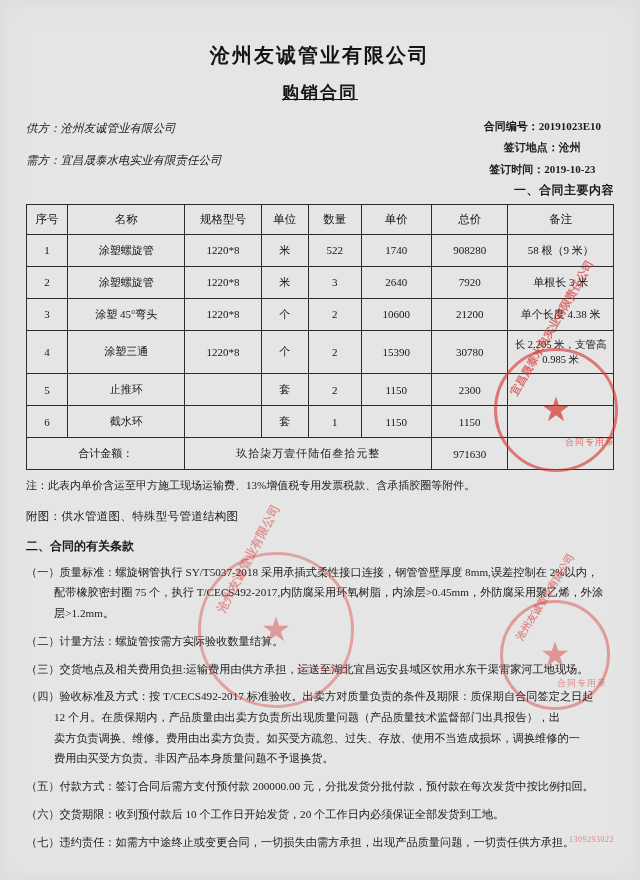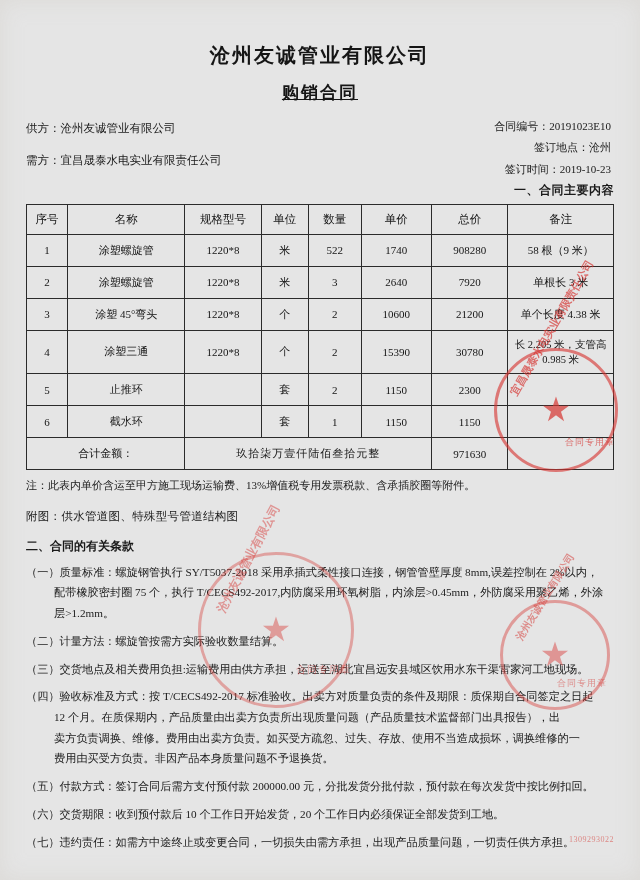--- a/index.html
+++ b/index.html
@@ -48,28 +48,30 @@
     text-decoration: underline;
   }
   .parties {
     position: relative;
     margin-top: 14px;
     font-size: 11.5px;
     line-height: 1.9;
   }
   .party-line {
     color: #1a1a1a;
+    font-style: italic;
   }
   .meta-block {
     position: absolute;
-    right: 3px;
+    right: 13px;
     top: -2px;
     font-size: 11px;
     line-height: 1.95;
-    text-align: right;
+    text-align: center;
+    font-weight: bold;
   }
   .section-head {
     font-size: 12px;
     font-weight: 700;
     margin: 10px 0 5px 0;
     letter-spacing: 0.5px;
     text-align: right;
   }
   table.goods {
     width: 100%;

